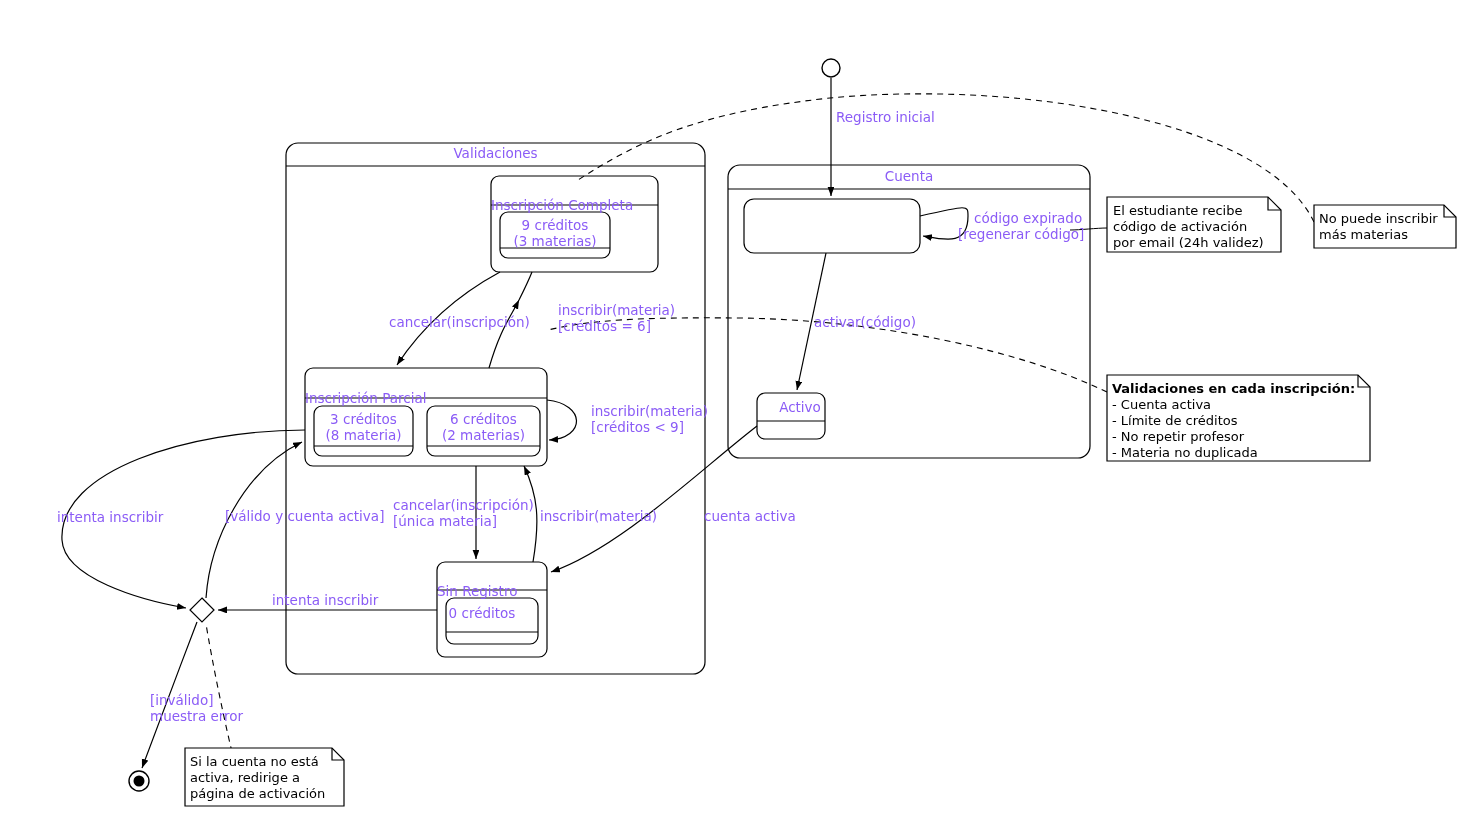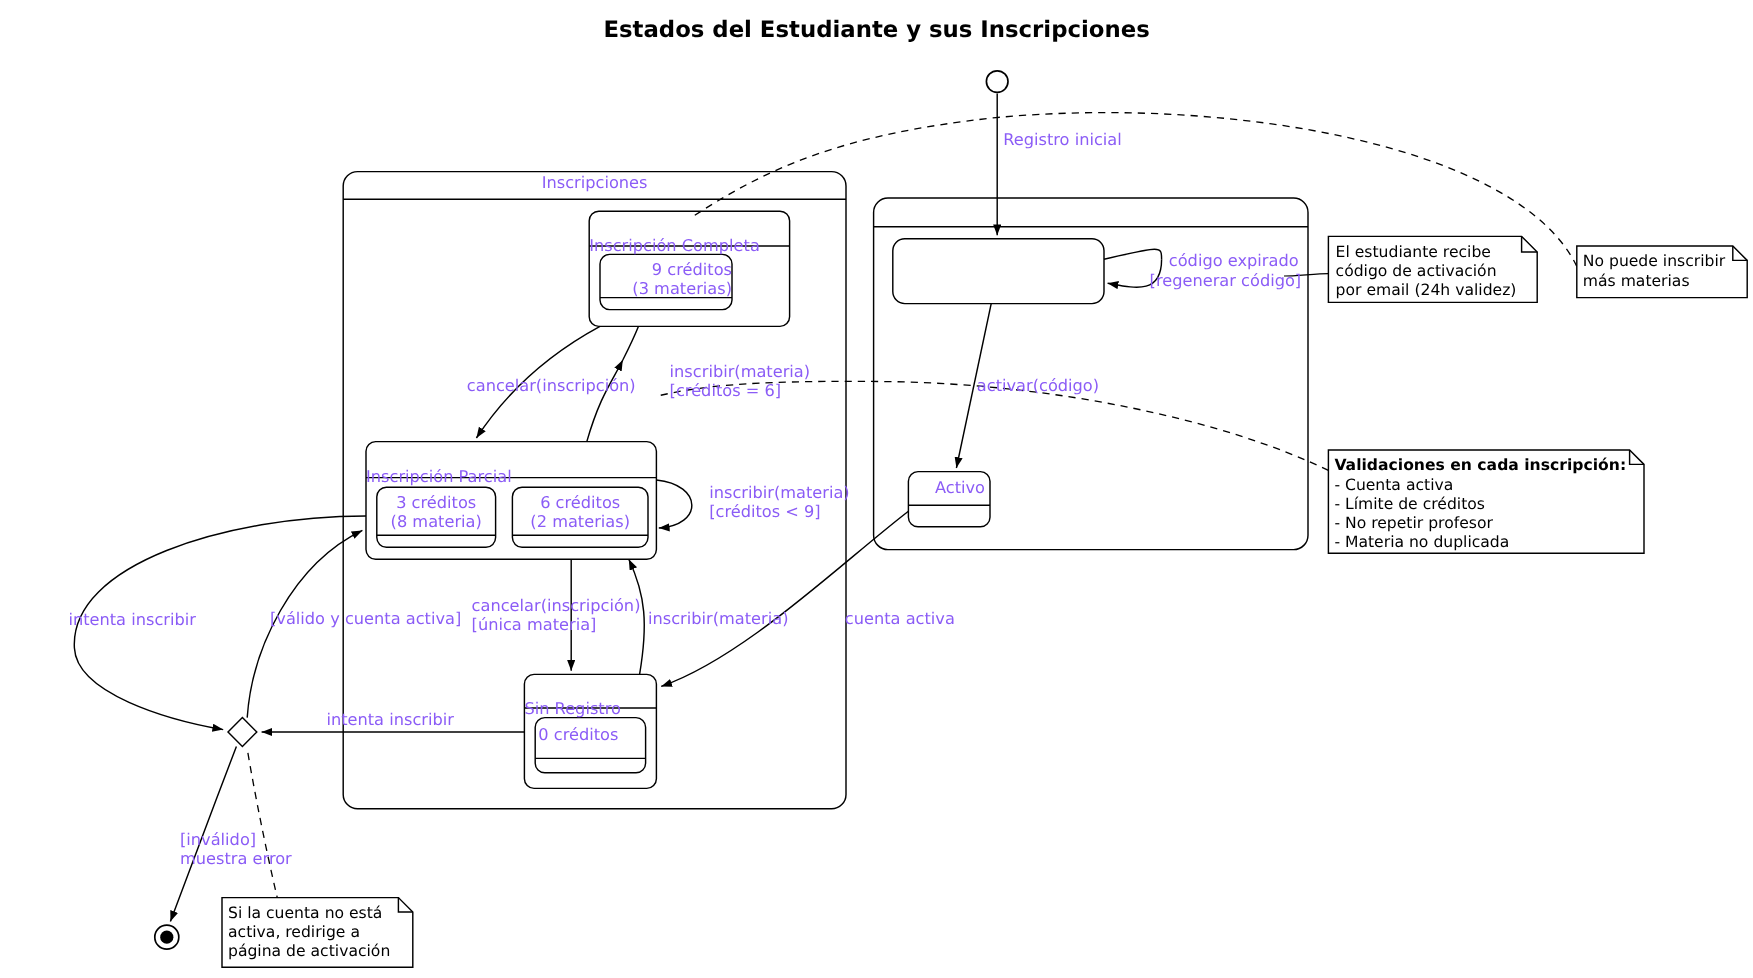--- a/index.html
+++ b/index.html
@@ -53,21 +53,20 @@
   }
   .state-name {
     margin-top: 16px;
   }
 </style>
 </head>
 <body>
 
 <div id="canvas">
 
-  <div class="title">Estados del Estudiante y sus Inscripciones</div>
 
   <svg id="diagram-svg" viewBox="0 0 1461 815">
     <defs>
       <marker id="arrow" markerWidth="10" markerHeight="10" refX="9" refY="3.4" orient="auto" markerUnits="userSpaceOnUse">
         <path d="M0,0 L9,3.4 L0,6.8 z" fill="#000000"></path>
       </marker>
     </defs>
 
     <g>
       <rect x="286" y="143" width="419" height="531" rx="12" ry="12" fill="#ffffff" stroke="#000000" stroke-width="1.2"></rect>
@@ -172,24 +171,25 @@
       <path d="M1107,375 L1358,375 L1370,387 L1370,461 L1107,461 Z" fill="#ffffff" stroke="#000000" stroke-width="1.2"></path>
       <path d="M1358,375 L1358,387 L1370,387" fill="none" stroke="#000000" stroke-width="1.2"></path>
     </g>
 
     <g>
       <path d="M185,748 L332,748 L344,760 L344,806 L185,806 Z" fill="#ffffff" stroke="#000000" stroke-width="1.2"></path>
       <path d="M332,748 L332,760 L344,760" fill="none" stroke="#000000" stroke-width="1.2"></path>
     </g>
   </svg>
 
-  <div class="lbl" style="left:286px; top:145px; width:419px; text-align:center;">Inscripciones</div>
+  <div class="lbl" style="left:286px; top:145px; width:419px; text-align:center;">Validaciones</div>
+  <div class="lbl" style="left:728px; top:168px; width:362px; text-align:center;">Cuenta</div>
 
   <div class="lbl state-name" style="left:491px; top:181px; width:167px;">Inscripción Completa</div>
-  <div class="lbl" style="left:500px; top:217px; width:110px; text-align:right;">9 créditos
+  <div class="lbl" style="left:500px; top:217px; width:110px; text-align:center;">9 créditos
 (3 materias)</div>
 
   <div class="lbl state-name" style="left:305px; top:374px; width:242px;">Inscripción Parcial</div>
   <div class="lbl" style="left:314px; top:411px; width:99px; text-align:center;">3 créditos
 (8 materia)</div>
   <div class="lbl" style="left:427px; top:411px; width:113px; text-align:center;">6 créditos
 (2 materias)</div>
 
   <div class="lbl state-name" style="left:437px; top:567px; width:110px;">Sin Registro</div>
   <div class="lbl" style="left:446px; top:605px; width:72px; text-align:center;">0 créditos</div>

